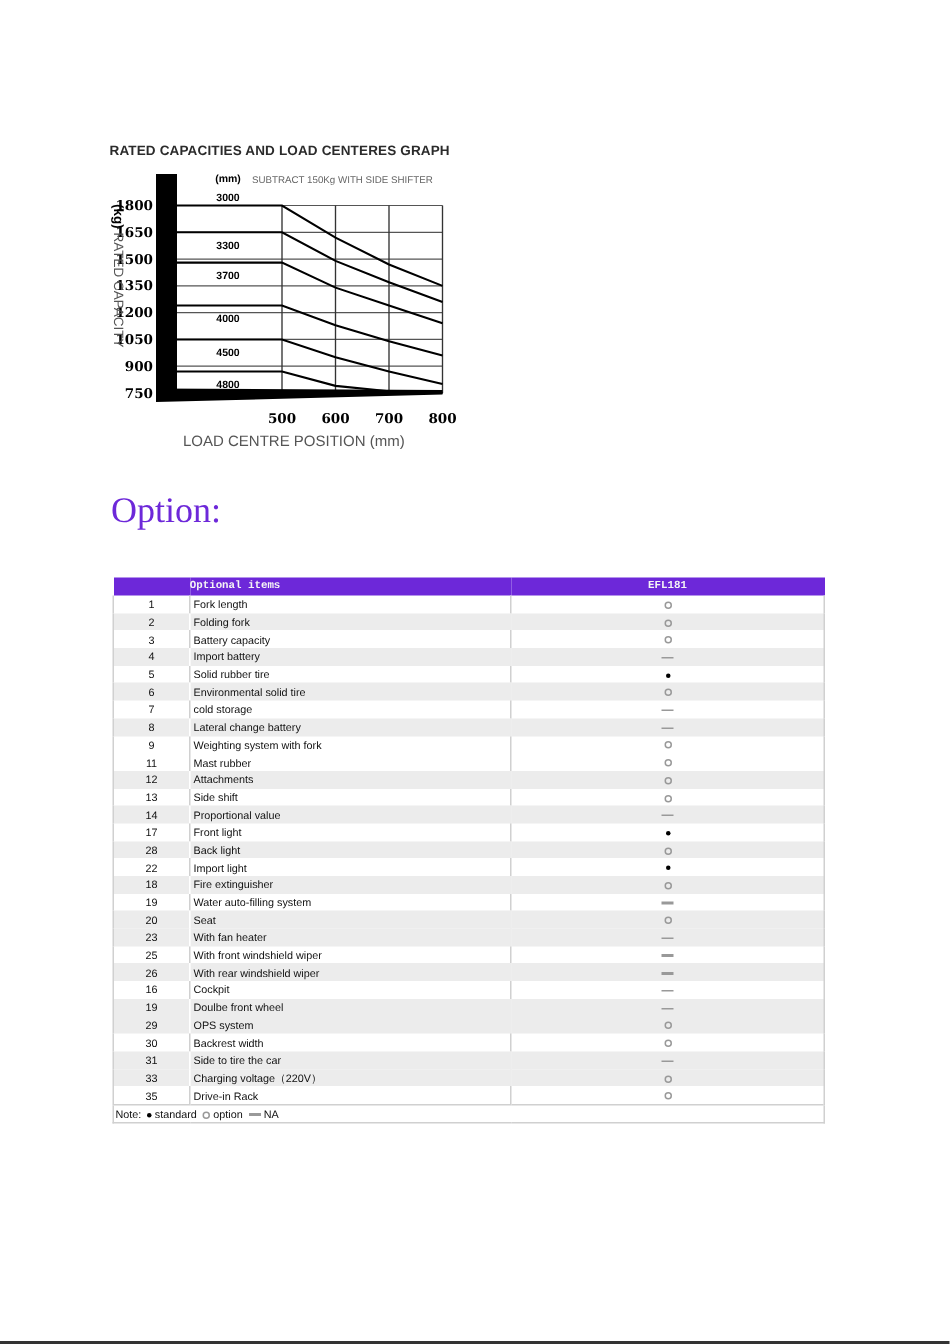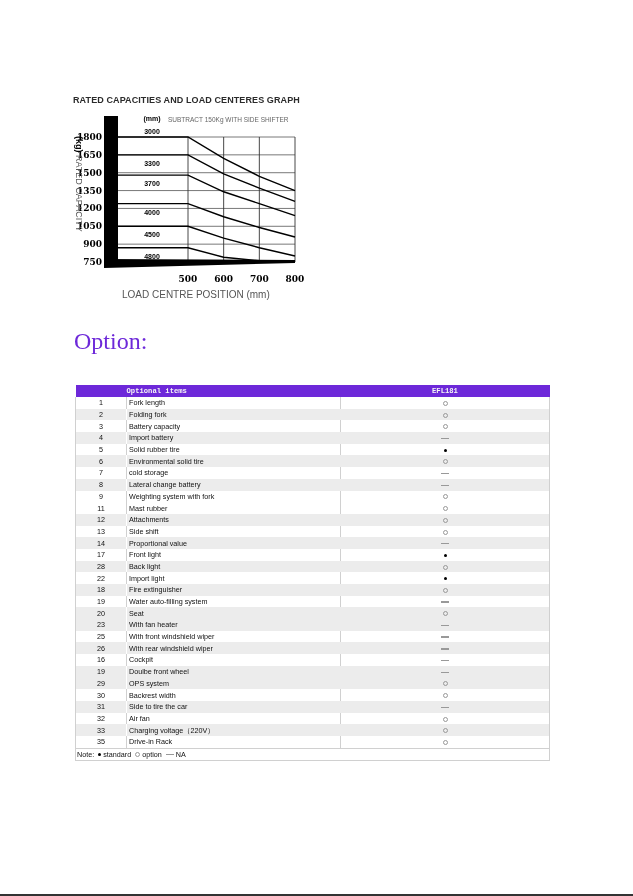--- a/index.html
+++ b/index.html
@@ -213,25 +213,20 @@
       <tr class="odd">
         <td class="num">30</td>
         <td class="item">Backrest width</td>
         <td class="val"><span class="sym-opt"></span></td>
       </tr>
       <tr class="even">
         <td class="num">31</td>
         <td class="item">Side to tire the car</td>
         <td class="val"><span class="sym-na"></span></td>
       </tr>
-      <tr class="odd">
-        <td class="num">32</td>
-        <td class="item">Air fan</td>
-        <td class="val"><span class="sym-opt"></span></td>
-      </tr>
       <tr class="even">
         <td class="num">33</td>
         <td class="item">Charging voltage（220V）</td>
         <td class="val"><span class="sym-opt"></span></td>
       </tr>
       <tr class="odd">
         <td class="num">35</td>
         <td class="item">Drive-in Rack</td>
         <td class="val"><span class="sym-opt"></span></td>
       </tr>

